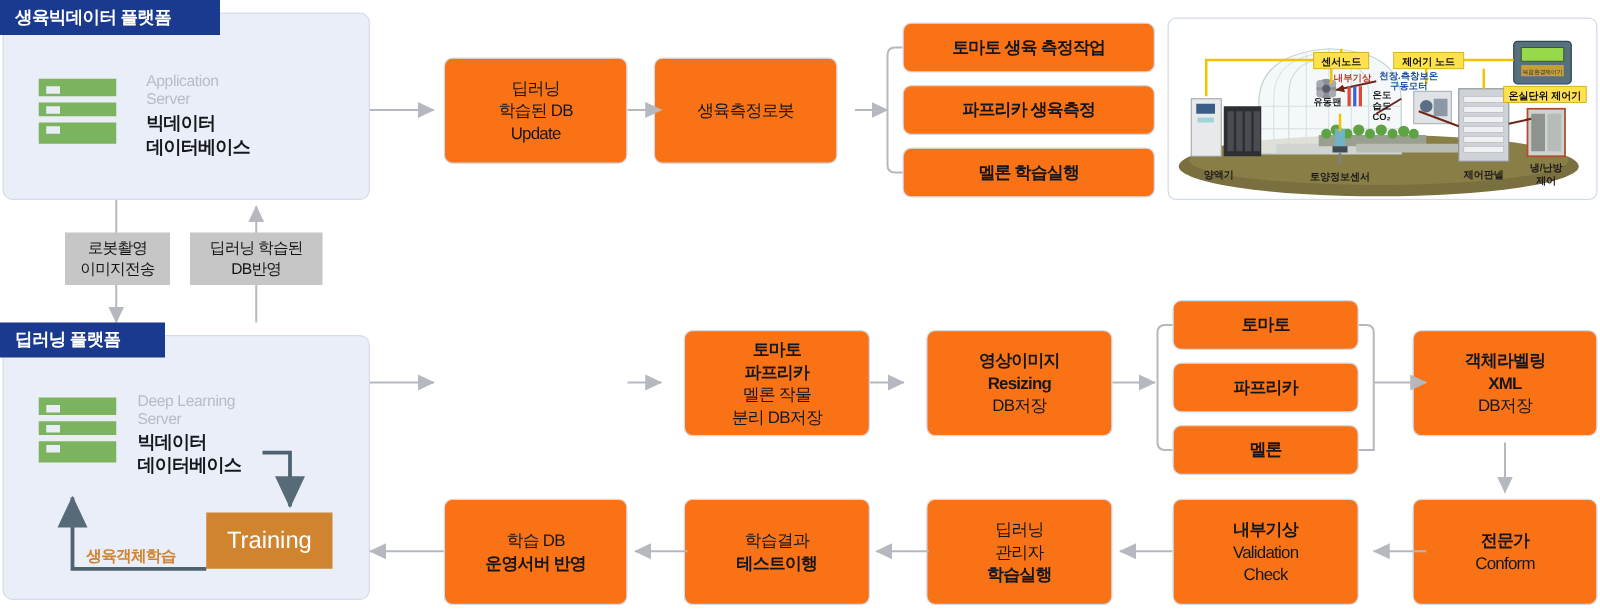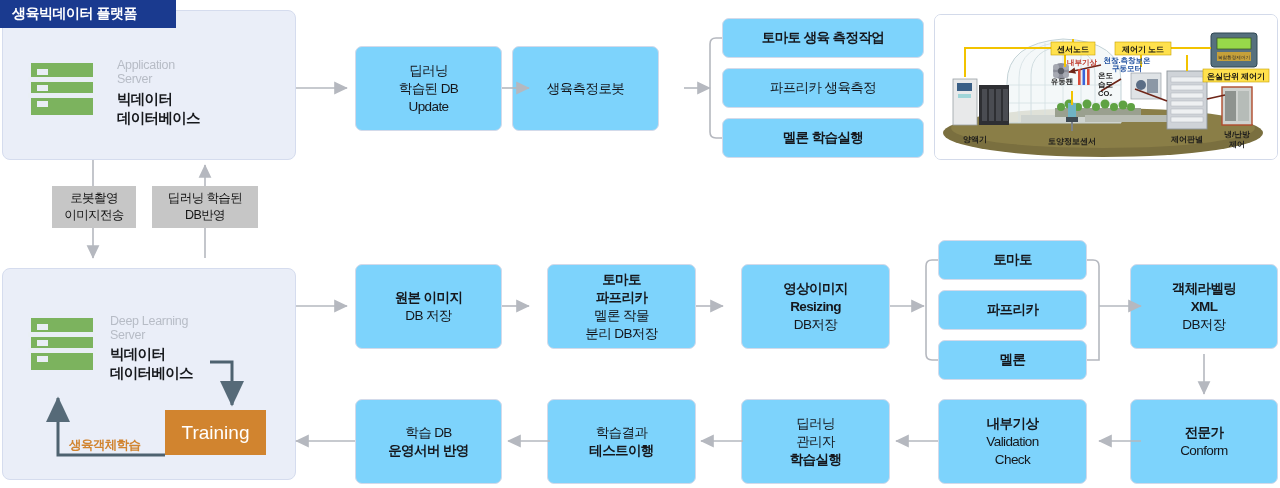--- a/index.html
+++ b/index.html
@@ -85,21 +85,21 @@
     color: #16181c;
     font-size: 14.5px;
     font-weight: bold;
     line-height: 19px;
     letter-spacing: -0.7px;
   }
 
   
   .pbox {
     position: absolute;
-    background: #7dd3fc;
+    background: #f97316;
     border: 1px solid #d3daea;
     border-radius: 7px;
     box-sizing: border-box;
     display: flex;
     align-items: center;
     justify-content: center;
     text-align: center;
     color: #15171c;
     font-size: 13.5px;
     line-height: 18px;
@@ -230,20 +230,23 @@
   <div class="srv-sub" style="left:117px; top:58px;">
     <div>Application</div>
     <div>Server</div>
   </div>
   <div class="srv-main" style="left:117px; top:90px;">
     <div>빅데이터</div>
     <div>데이터베이스</div>
   </div>
 
   <div class="panel" style="left:2px; top:268px; width:294px; height:212px;"></div>
+  <div class="panel-title" style="left:0px; top:258px; width:132px;">
+    <span>딥러닝 플랫폼</span>
+  </div>
 
   <div class="server-icon" style="left:31px; top:318px;">
     <div class="srv-row">
         <div class="srv-led"></div>
         <div class="srv-sep"></div>
       </div>
     <div class="srv-row">
         <div class="srv-led"></div>
         <div class="srv-sep"></div>
       </div>
@@ -287,28 +290,28 @@
   </div>
 
   <div class="pbox" style="left:355px; top:46px; width:147px; height:85px;">
     <div>
       <div>딥러닝</div>
       <div>학습된 DB</div>
       <div>Update</div>
     </div>
   </div>
 
-  <div class="pbox" style="left:512px; top:46px; width:147px; height:85px;">
+  <div class="pbox" style="left:523px; top:46px; width:147px; height:85px;">
     <span>생육측정로봇</span>
   </div>
 
   <div class="pbox" style="left:722px; top:18px; width:202px; height:40px; font-weight:bold;">
     <span>토마토 생육 측정작업</span>
   </div>
-  <div class="pbox" style="left:722px; top:68px; width:202px; height:40px; font-weight:normal;">
+  <div class="pbox" style="left:722px; top:68px; width:202px; height:40px; font-weight:bold;">
     <span>파프리카 생육측정</span>
   </div>
   <div class="pbox" style="left:722px; top:118px; width:202px; height:40px; font-weight:bold;">
     <span>멜론 학습실행</span>
   </div>
 
   <div class="photo-frame" style="left:934px; top:14px; width:344px; height:146px;">
     <svg id="gh" width="342" height="144" viewBox="0 0 342 144">
       <rect x="0" y="0" width="342" height="144" fill="#ffffff"></rect>
 
@@ -437,26 +440,20 @@
         <text x="40" y="127" text-anchor="middle">양액기</text>
         <text x="137" y="129" text-anchor="middle">토양정보센서</text>
         <text x="252" y="127" text-anchor="middle">제어판넬</text>
         <text x="302" y="122" text-anchor="middle">냉/난방</text>
         <text x="302" y="132" text-anchor="middle">제어</text>
         <text x="127" y="69" text-anchor="middle" font-size="7.5">유동팬</text>
       </g>
     </svg>
   </div>
 
-  <div class="pbox" style="left:355px; top:264px; width:147px; height:85px;">
-    <div>
-      <div style="font-weight:bold;">원본 이미지</div>
-      <div class="lt">DB 저장</div>
-    </div>
-  </div>
 
   <div class="pbox" style="left:547px; top:264px; width:149px; height:85px;">
     <div>
       <div style="font-weight:bold;">토마토</div>
       <div style="font-weight:bold;">파프리카</div>
       <div>멜론 작물</div>
       <div class="lt">분리 DB저장</div>
     </div>
   </div>
 

